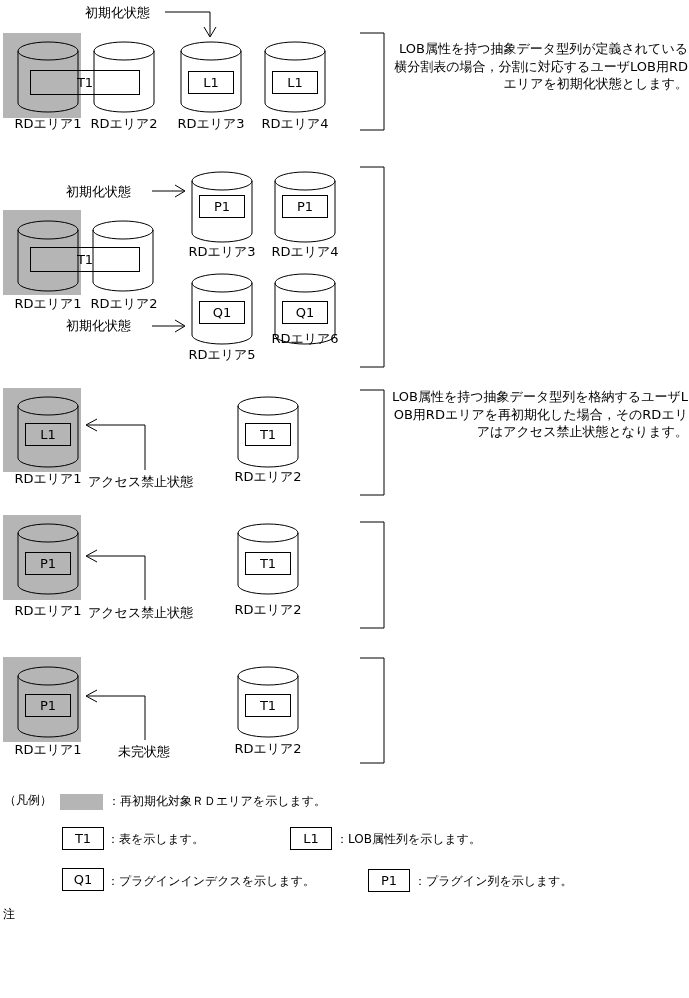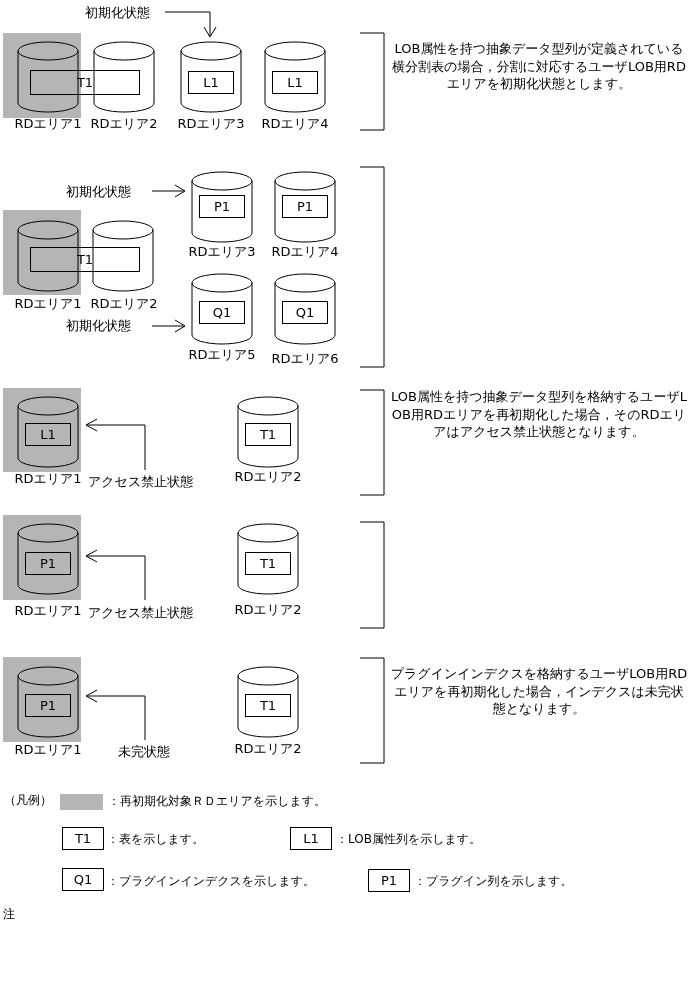--- a/index.html
+++ b/index.html
@@ -13,21 +13,21 @@
   .jp { font-size:12px; line-height:17px; white-space:nowrap; }
   .state-label { font-size:13px; line-height:15px; white-space:nowrap; }
   .area-label { font-size:13px; line-height:14px; width:80px; text-align:center; white-space:nowrap; }
   .tag-box {
     border:1px solid #000; width:44px; height:21px; line-height:21px;
     text-align:center; font-size:13px; background:transparent;
   }
   .span-box { width:108px; height:23px; line-height:23px; }
   .desc {
     font-size:13px; line-height:17.5px; width:298px;
-    white-space:normal; word-break:break-all; text-align:center;
+    white-space:normal; word-break:break-all; text-align:right;
   }
   .legend-box {
     border:1px solid #000; width:40px; height:21px; line-height:21px;
     text-align:center; font-size:13px;
   }
   .note-text {
     font-size:13px; line-height:17.5px; width:658px;
     white-space:normal; word-break:break-all;
   }
 </style>
@@ -126,41 +126,40 @@
   <div class="abs tag-box" style="left:199px;top:195px">P1</div>
   <div class="abs tag-box" style="left:282px;top:195px">P1</div>
   <div class="abs area-label" style="left:182px;top:245px">RDエリア3</div>
   <div class="abs area-label" style="left:265px;top:245px">RDエリア4</div>
   <div class="abs tag-box span-box" style="left:30px;top:247px">T1</div>
   <div class="abs area-label" style="left:8px;top:297px">RDエリア1</div>
   <div class="abs area-label" style="left:84px;top:297px">RDエリア2</div>
   <div class="abs tag-box" style="left:199px;top:301px">Q1</div>
   <div class="abs tag-box" style="left:282px;top:301px">Q1</div>
   <div class="abs area-label" style="left:182px;top:348px">RDエリア5</div>
-  <div class="abs area-label" style="left:265px;top:352px">RDエリア6</div>
+  <div class="abs area-label" style="left:265px;top:332px">RDエリア6</div>
 
   <div class="abs tag-box" style="left:25px;top:423px">L1</div>
   <div class="abs tag-box" style="left:245px;top:423px">T1</div>
   <div class="abs area-label" style="left:8px;top:472px">RDエリア1</div>
   <div class="abs state-label" style="left:88px;top:474px">アクセス禁止状態</div>
   <div class="abs area-label" style="left:228px;top:470px">RDエリア2</div>
   <div class="abs desc" style="left:390px;top:388px">LOB属性を持つ抽象データ型列を格納するユーザLOB用RDエリアを再初期化した場合，そのRDエリアはアクセス禁止状態となります。</div>
 
   <div class="abs tag-box" style="left:25px;top:552px">P1</div>
   <div class="abs tag-box" style="left:245px;top:552px">T1</div>
   <div class="abs area-label" style="left:8px;top:604px">RDエリア1</div>
   <div class="abs state-label" style="left:88px;top:605px">アクセス禁止状態</div>
   <div class="abs area-label" style="left:228px;top:603px">RDエリア2</div>
 
   <div class="abs tag-box" style="left:25px;top:694px">P1</div>
   <div class="abs tag-box" style="left:245px;top:694px">T1</div>
   <div class="abs area-label" style="left:8px;top:743px">RDエリア1</div>
   <div class="abs state-label" style="left:118px;top:744px">未完状態</div>
   <div class="abs area-label" style="left:228px;top:742px">RDエリア2</div>
-  <div class="abs desc" style="left:390px;top:665px">プラグインインデクスを格納するユーザLOB用RDエリアを再初期化した場合，インデクスは未完状態となります。</div>
 
   <div class="abs jp" style="left:4px;top:792px">（凡例）</div>
   <svg class="abs" style="left:60px;top:794px" width="43" height="16">
     <rect x="0" y="0" width="43" height="16" fill="#b5b5b5"></rect>
   </svg>
   <div class="abs jp" style="left:108px;top:793px">：再初期化対象ＲＤエリアを示します。</div>
 
   <div class="abs legend-box" style="left:62px;top:827px">T1</div>
   <div class="abs jp" style="left:107px;top:831px">：表を示します。</div>
   <div class="abs legend-box" style="left:290px;top:827px">L1</div>

